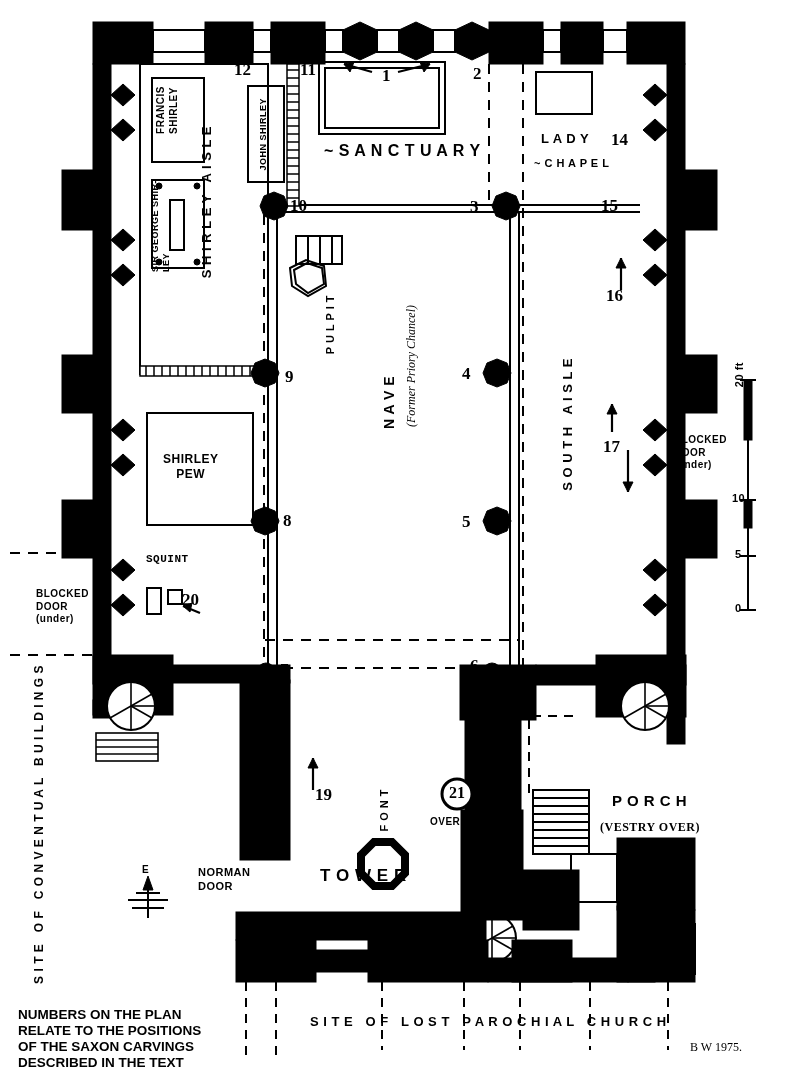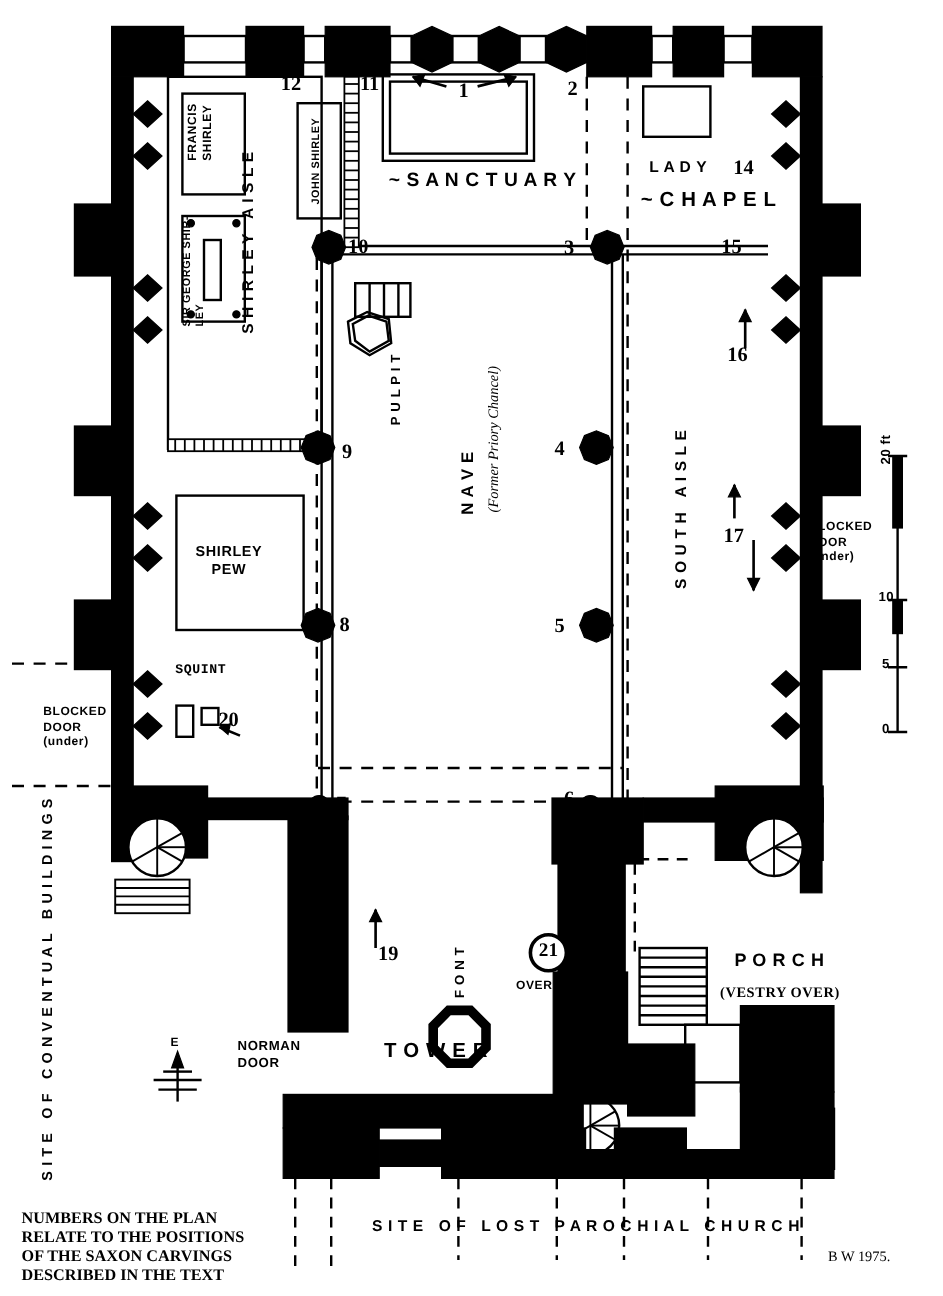--- a/index.html
+++ b/index.html
@@ -5,21 +5,21 @@
   html,body{margin:0;padding:0;background:#fff;}
   body{width:786px;height:1080px;position:relative;overflow:hidden;
        font-family:"Liberation Serif",serif;color:#000;}
   #plan{position:absolute;left:0;top:0;width:786px;height:1080px;}
   .lbl{position:absolute;font-family:"Liberation Sans",sans-serif;
        font-weight:bold;letter-spacing:0.5px;white-space:pre;}
   .num{position:absolute;font-family:"Liberation Serif",serif;
        font-weight:bold;font-size:17px;}
   .vert{writing-mode:vertical-rl;transform:rotate(180deg);}
   .italic{font-style:italic;font-family:"Liberation Serif",serif;font-weight:normal;}
-  .caption{position:absolute;font-family:Liberation Serif, serif;
+  .caption{position:absolute;font-family:Liberation Sans, sans-serif;
            font-weight:bold;font-size:13.5px;line-height:1.18;white-space:pre;}
   .sig{position:absolute;font-family:"Liberation Serif",serif;font-size:12px;}
 </style>
 </head>
 <body>
 
 <svg id="plan" viewBox="0 0 786 1080" xmlns="http://www.w3.org/2000/svg">
   <rect x="0" y="0" width="786" height="1080" fill="#fff"></rect>
   <g fill="#000" stroke="#000">
 
@@ -301,21 +301,21 @@
       <line x1="128" y1="900" x2="168" y2="900"></line>
       <line x1="132" y1="908" x2="164" y2="908"></line>
       <line x1="136" y1="893" x2="160" y2="893"></line>
     </g>
     <polygon points="148,876 143,890 153,890" fill="#000"></polygon>
   </g>
 </svg>
 
 <div class="lbl" style="left:324px;top:142px;font-size:16px;">~ S A N C T U A R Y</div>
 <div class="lbl" style="left:541px;top:131px;font-size:13px;">L A D Y</div>
-<div class="lbl" style="left:534px;top:157px;font-size:17px;">~ C H A P E L</div>
+<div class="lbl" style="left:534px;top:157px;font-size:11px;">~ C H A P E L</div>
 
 <div class="lbl vert" style="left:199px;top:126px;font-size:13px;">S H I R L E Y   A I S L E</div>
 <div class="lbl vert" style="left:560px;top:358px;font-size:13px;">S O U T H   A I S L E</div>
 <div class="lbl vert" style="left:381px;top:376px;font-size:14px;">N A V E</div>
 <div class="italic vert" style="position:absolute;left:404px;top:305px;font-size:12px;">(Former Priory Chancel)</div>
 
 <div class="lbl" style="left:320px;top:866px;font-size:17px;">T O W E R</div>
 <div class="lbl" style="left:612px;top:792px;font-size:15px;">P O R C H</div>
 <div class="lbl" style="left:600px;top:820px;font-size:12px;font-family:Liberation Serif, serif;">(VESTRY OVER)</div>
 

